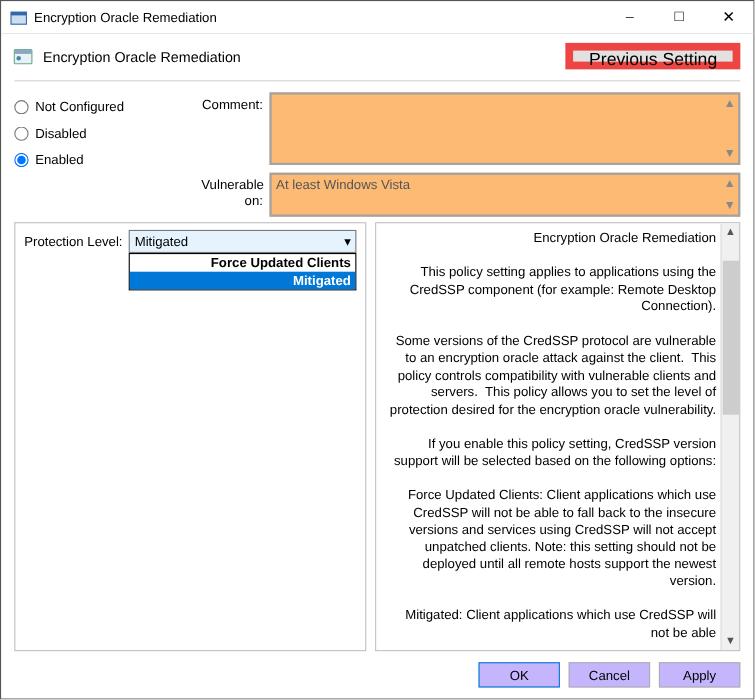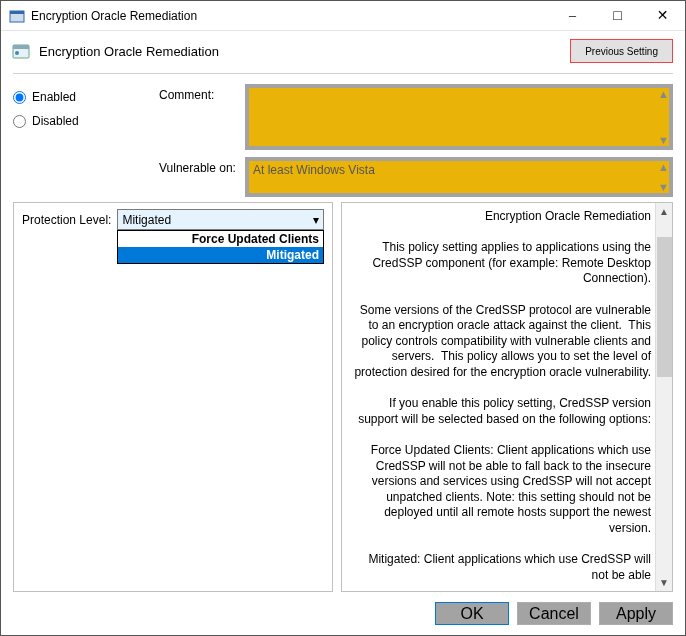--- a/index.html
+++ b/index.html
@@ -12,29 +12,29 @@
   }
   .window { width: 686px; height: 636px; border: 1px solid #555; display: flex; flex-direction: column; background: #fff; position: relative; }
   .titlebar { height: 30px; display: flex; align-items: center; padding: 0 0 0 8px; border-bottom: 1px solid #e5e5e5; }
   .titlebar .icon { width: 16px; height: 16px; margin-right: 6px; display:inline-flex; align-items:center; justify-content:center;}
   .titlebar .title { flex: 1; font-size: 12px; }
   .titlebar .controls { display: flex; height: 100%; }
   .titlebar .ctrl { width: 45px; display: flex; align-items: center; justify-content: center; font-size: 14px; font-family: "Segoe UI Symbol"; }
   .header-row { display: flex; align-items: center; padding: 8px 12px 4px 10px; gap: 8px; }
   .header-row .hicon { width:20px; height:20px; display:flex; align-items:center; justify-content:center; }
   .header-row .htitle { flex: 1; font-size: 13px; }
-  .header-row .navbtn { height: 24px; padding: 0 14px; border: 1px solid #ef4444; background: #e1e1e1; font-size: 10px; font-family: inherit; }
+  .header-row .navbtn { height: 24px; padding: 0 14px; border: 7px solid #ef4444; background: #e1e1e1; font-size: 16px; font-family: inherit; }
   hr.sep { border: none; border-top: 1px solid #d0d0d0; margin: 6px 12px 4px 12px; }
   .config { display: grid; grid-template-columns: 140px 80px 1fr; padding: 6px 12px 2px 12px; gap: 4px 6px; align-items: start; }
   .radio-col { display: flex; flex-direction: column; gap: 10px; padding-top: 6px; }
   .radio-row { display: flex; align-items: center; gap: 6px; }
   .radio-row input { margin:0; }
-  .comment-label, .supported-label { padding-top: 4px; text-align:left;}
+  .comment-label, .supported-label { padding-top: 4px; text-align:right;margin-left:24px;}
   .textarea-wrap { position: relative; }
-  .textarea { width: 100%; border: 4px solid #a3a3a3; background: #eab308; resize: none; font-family: inherit; font-size: 12px; padding: 2px 2px 2px 4px; }
+  .textarea { width: 100%; border: 2px solid #a3a3a3; background: #fdba74; resize: none; font-family: inherit; font-size: 12px; padding: 2px 2px 2px 4px; }
   .textarea.comment { height: 66px; }
   .textarea.supported { height: 40px; color: #555; }
   .scroll-arrow { position: absolute; right: 1px; width: 17px; height: 17px; display:flex; align-items:center; justify-content:center; color:#888; font-size:11px; pointer-events:none;}
   .split { display: flex; padding: 0 12px; gap: 8px; flex:1; min-height:0; flex-direction: column;}
   .split-headers { display:flex; gap:8px;}
   .split-headers .lh { width: 320px; }
   .split-body { display:flex; gap:8px; flex:1; min-height:0;text-align:right;}
   .pane { border: 1px solid #c0c0c0; padding: 6px 8px; overflow: hidden; position: relative; }
   .pane.left { width: 320px; display:flex; flex-direction:column; }
   .pane.right { flex: 1; display:flex; }
@@ -44,21 +44,21 @@
   .combo-display { border: 1px solid #7a7a7a; background: #e5f3ff; height:21px; display:flex; align-items:center; padding:0 4px; font-size:12px; justify-content:space-between;}
   .combo-display .chev { font-size:12px; color:#000;}
   .combo-list { position:absolute; top:21px; left:0; right:0; border:1px solid #000; background:#fff; z-index:10;}
   .combo-list .opt { padding:1px 4px; font-size:12px;font-weight:bold; }
   .combo-list .opt.selected { background:#0078d7; color:#fff; }
   .help-text { flex:1; overflow-y: hidden; padding-right: 4px; white-space: pre-wrap; line-height: 1.3; }
   .right-scroll { width:17px; background:#f0f0f0; border-left:1px solid #ddd; display:flex; flex-direction:column; align-items:center;}
   .right-scroll .thumb { background:#cdcdcd; width:15px; height:140px; margin-top:17px;}
   .right-scroll .sa { height:17px; font-size:10px; color:#555; display:flex; align-items:center; justify-content:center;}
   .footer { display:flex; justify-content:flex-end; gap:8px; padding: 10px 12px; border-top: 0; }
-  .footer button { width: 74px; height: 23px; border:1px solid #adadad; background:#a3a3a3; font-family:inherit; font-size:16px;}
+  .footer button { width: 74px; height: 23px; border:1px solid #adadad; background:#c4b5fd; font-family:inherit; font-size:12px;}
   .footer button.default { border-color:#0078d7; }
 </style>
 </head>
 <body>
 
 <div class="window">
 
   <div class="titlebar">
     <span class="icon">
       <svg width="16" height="16" viewBox="0 0 16 16">
@@ -84,26 +84,30 @@
     </span>
     <span class="htitle">Encryption Oracle Remediation</span>
     <button class="navbtn">Previous Setting</button>
   </div>
 
   <hr class="sep">
 
   <div class="config">
     <div class="radio-col" style="grid-row: span 2;">
       <label class="radio-row">
-        <input type="radio" name="state" checked="" style="">
-        <span>Enabled</span>
+        <input type="radio" name="state" style="">
+        <span>Not Configured</span>
       </label>
       <label class="radio-row">
         <input type="radio" name="state" style="">
         <span>Disabled</span>
+      </label>
+      <label class="radio-row">
+        <input type="radio" name="state" checked="" style="">
+        <span>Enabled</span>
       </label>
     </div>
     <div class="comment-label">Comment:</div>
     <div class="textarea-wrap">
       <textarea class="textarea comment" style=""></textarea>
       <span class="scroll-arrow" style="top:1px">▲</span>
       <span class="scroll-arrow" style="bottom:5px">▼</span>
     </div>
     <div class="supported-label">Vulnerable on:</div>
     <div class="textarea-wrap">

